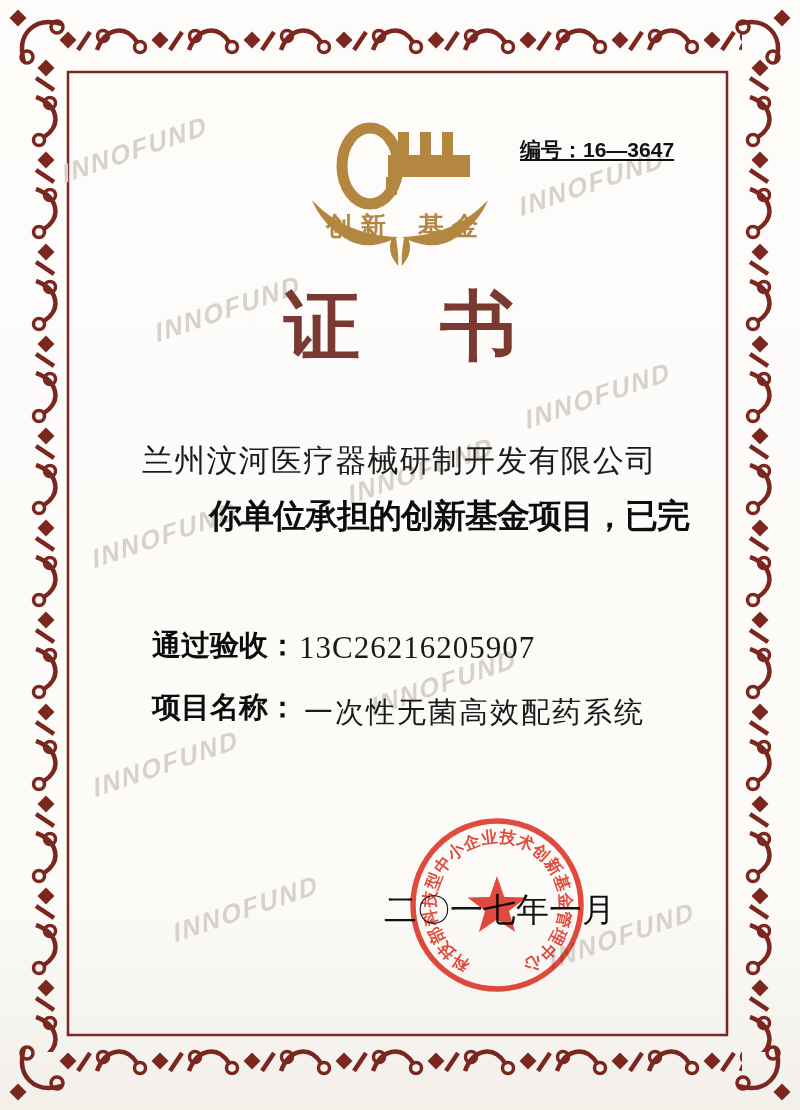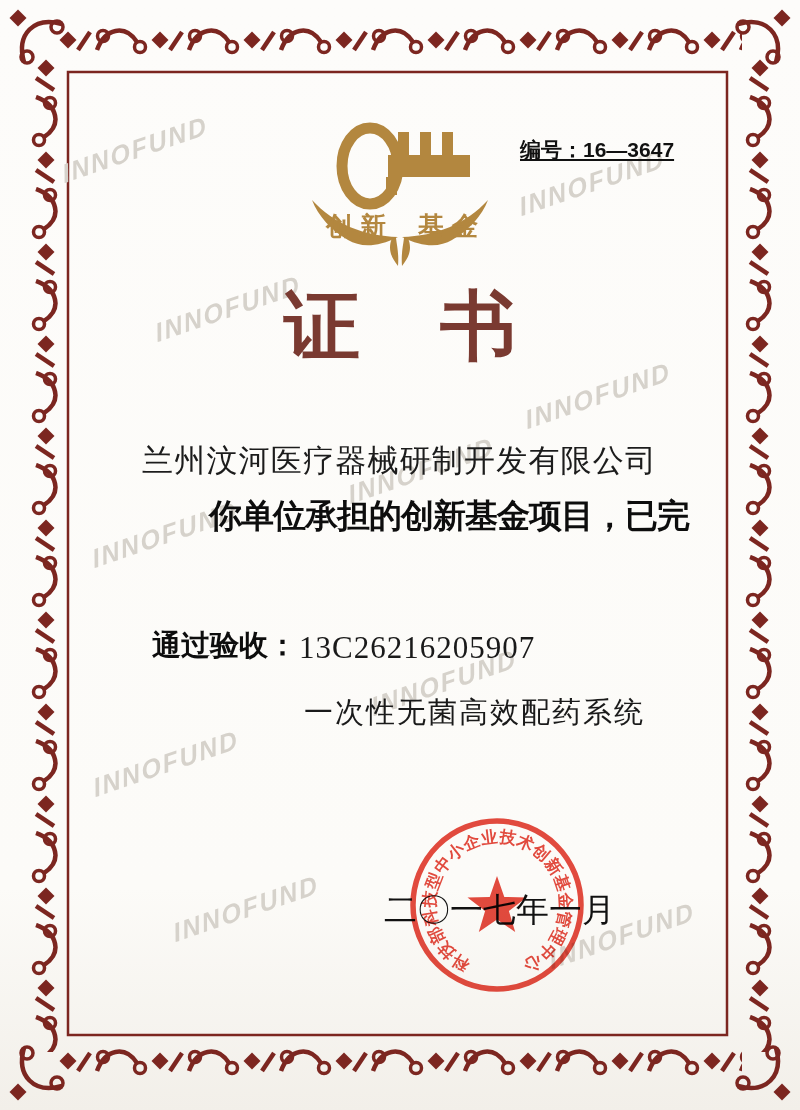--- a/index.html
+++ b/index.html
@@ -134,20 +134,21 @@
       <span>证</span>
       <span>书</span>
     </div>
 
     <div class="abs company">兰州汶河医疗器械研制开发有限公司</div>
 
     <div class="abs stmt stmt1">你单位承担的创新基金项目，已完</div>
 
     <div class="abs field-label" style="top:626px">通过验收：</div>
     <div class="abs field-value code-value">13C26216205907</div>
+    <div class="abs field-label" style="top:688px">项目名称：</div>
     <div class="abs field-value name-value">一次性无菌高效配药系统</div>
 
     <div class="abs date">二〇一七年一月</div>
   </div>
 
   <svg class="seal" width="190" height="190" viewBox="0 0 190 190">
     <circle cx="95" cy="95" r="84" style="fill:none;stroke:var(--seal);stroke-width:5.5"></circle>
     <path id="sealArc" d="M68.4,152.1 A63,63 0 0 1 121.6,37.9 A63,63 0 0 1 121.6,152.1" fill="none"></path>
     <text style="fill:var(--seal);font:600 16.5px 'Liberation Serif',serif;letter-spacing:0.5px">
       <textPath href="#sealArc">科技部科技型中小企业技术创新基金管理中心</textPath>

